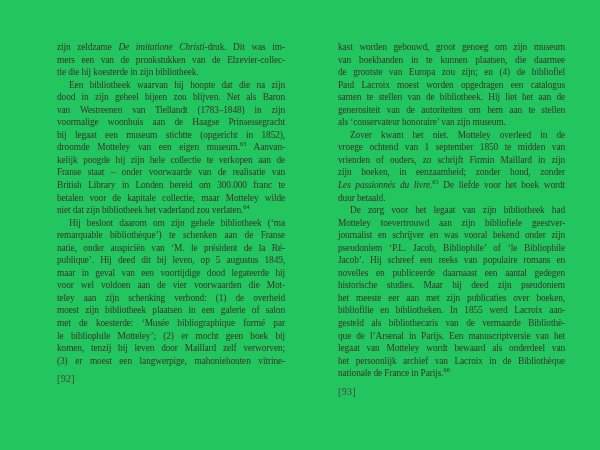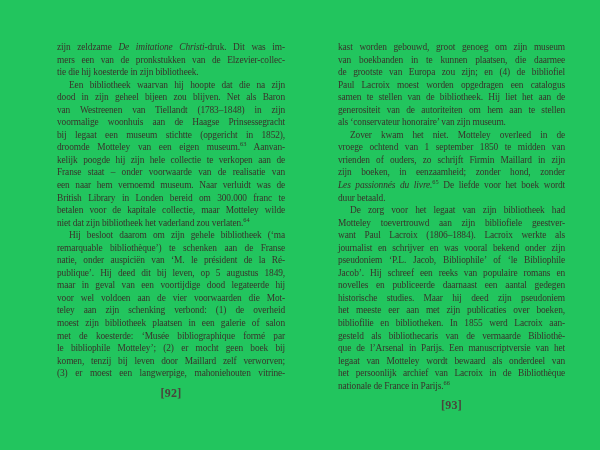--- a/index.html
+++ b/index.html
@@ -47,46 +47,44 @@
     font-style: italic;
   }
   .line sup {
     font-size: 6.3px;
     line-height: 0;
     vertical-align: super;
     letter-spacing: 0;
   }
   .page-number {
     margin-top: 6px;
-    text-align: center;
-    font-size: 12px;
+    text-align: left;
+    font-size: 10px;
     letter-spacing: 0.3px;
     color: #4a443c;
-    font-weight: bold;
   }
 </style>
 </head>
 <body>
 
 <div class="spread">
 
   <div class="page page-left">
     <div class="text-block">
         <div class="line">zijn zeldzame <i>De imitatione Christi</i>-druk. Dit was im-</div>
         <div class="line">mers een van de pronkstukken van de Elzevier-collec-</div>
         <div class="line no-justify">tie die hij koesterde in zijn bibliotheek.</div>
         <div class="line indent">Een bibliotheek waarvan hij hoopte dat die na zijn</div>
         <div class="line">dood in zijn geheel bijeen zou blijven. Net als Baron</div>
         <div class="line">van Westreenen van Tiellandt (1783–1848) in zijn</div>
         <div class="line">voormalige woonhuis aan de Haagse Prinsessegracht</div>
         <div class="line">bij legaat een museum stichtte (opgericht in 1852),</div>
         <div class="line">droomde Motteley van een eigen museum.<sup>63</sup> Aanvan-</div>
         <div class="line">kelijk poogde hij zijn hele collectie te verkopen aan de</div>
         <div class="line">Franse staat – onder voorwaarde van de realisatie van</div>
-        <div class="line">een naar hem vernoemd museum. Naar verluidt was de</div>
         <div class="line">British Library in Londen bereid om 300.000 franc te</div>
         <div class="line">betalen voor de kapitale collectie, maar Motteley wilde</div>
         <div class="line no-justify">niet dat zijn bibliotheek het vaderland zou verlaten.<sup>64</sup></div>
         <div class="line indent">Hij besloot daarom om zijn gehele bibliotheek (‘ma</div>
         <div class="line">remarquable bibliothèque’) te schenken aan de Franse</div>
         <div class="line">natie, onder auspiciën van ‘M. le président de la Ré-</div>
         <div class="line">publique’. Hij deed dit bij leven, op 5 augustus 1849,</div>
         <div class="line">maar in geval van een voortijdige dood legateerde hij</div>
         <div class="line">voor wel voldoen aan de vier voorwaarden die Mot-</div>
         <div class="line">teley aan zijn schenking verbond: (1) de overheid</div>
@@ -109,21 +107,20 @@
         <div class="line">generositeit van de autoriteiten om hem aan te stellen</div>
         <div class="line no-justify">als ‘conservateur honoraire’ van zijn museum.</div>
         <div class="line indent">Zover kwam het niet. Motteley overleed in de</div>
         <div class="line">vroege ochtend van 1 september 1850 te midden van</div>
         <div class="line">vrienden of ouders, zo schrijft Firmin Maillard in zijn</div>
         <div class="line">zijn boeken, in eenzaamheid; zonder hond, zonder</div>
         <div class="line"><i>Les passionnés du livre.</i><sup>65</sup> De liefde voor het boek wordt</div>
         <div class="line no-justify">duur betaald.</div>
         <div class="line indent">De zorg voor het legaat van zijn bibliotheek had</div>
         <div class="line">Motteley toevertrouwd aan zijn bibliofiele geestver-</div>
-        <div class="line">want Paul Lacroix (1806–1884). Lacroix werkte als</div>
         <div class="line">journalist en schrijver en was vooral bekend onder zijn</div>
         <div class="line">pseudoniem ‘P.L. Jacob, Bibliophile’ of ‘le Bibliophile</div>
         <div class="line">Jacob’. Hij schreef een reeks van populaire romans en</div>
         <div class="line">novelles en publiceerde daarnaast een aantal gedegen</div>
         <div class="line">historische studies. Maar hij deed zijn pseudoniem</div>
         <div class="line">het meeste eer aan met zijn publicaties over boeken,</div>
         <div class="line">bibliofilie en bibliotheken. In 1855 werd Lacroix aan-</div>
         <div class="line">gesteld als bibliothecaris van de vermaarde Bibliothè-</div>
         <div class="line">que de l’Arsenal in Parijs. Een manuscriptversie van het</div>
         <div class="line">legaat van Motteley wordt bewaard als onderdeel van</div>

